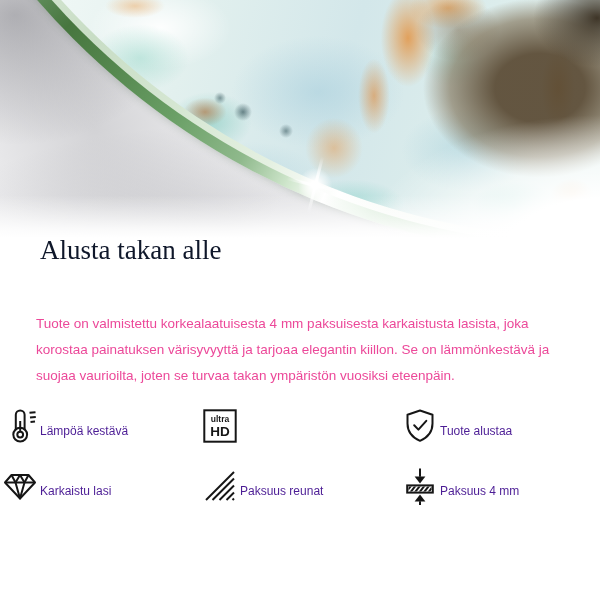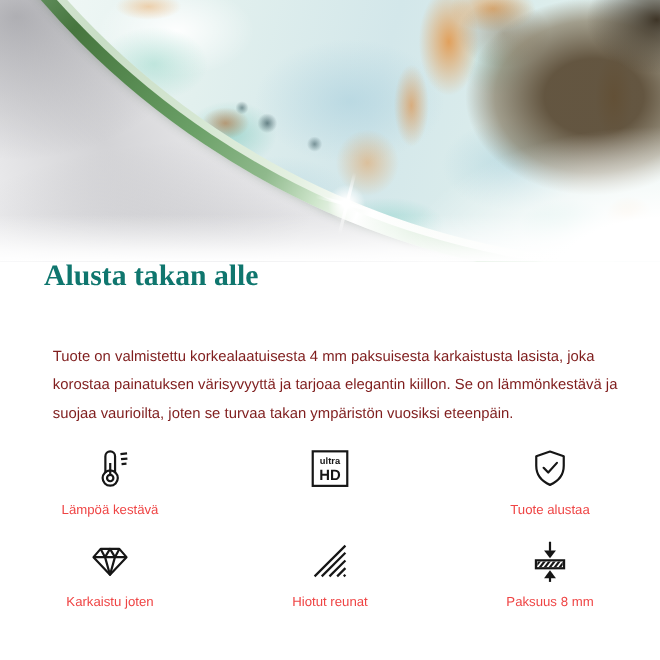--- a/index.html
+++ b/index.html
@@ -60,32 +60,32 @@
   .sparkle{position:absolute;left:293px;top:163px;width:44px;height:44px;pointer-events:none;
     background:radial-gradient(circle at 50% 50%, rgba(255,255,255,1) 0 12%, rgba(255,255,255,0) 55%);}
   .sparkle::before{content:"";position:absolute;left:20.5px;top:-7px;width:3px;height:58px;
     background:linear-gradient(to bottom, rgba(255,255,255,0), #fff 42% 58%, rgba(255,255,255,0));
     transform:rotate(14deg);}
   .sparkle::after{content:"";position:absolute;left:-7px;top:20.5px;width:58px;height:3px;
     background:linear-gradient(to right, rgba(255,255,255,0), #fff 42% 58%, rgba(255,255,255,0));
     transform:rotate(14deg);}
 
   
-  .heading{position:absolute;left:40px;top:233px;margin:0;font-weight:700;
-    font-family:"Liberation Serif","DejaVu Serif",serif;font-size:27px;line-height:34px;color:#0f766e;}
+  .heading{position:absolute;left:40px;top:233px;margin:0;font-weight:400;
+    font-family:"Liberation Serif","DejaVu Serif",serif;font-size:27px;line-height:34px;color:#0f172a;}
   .heading span{display:block;}
-  .intro{position:absolute;left:48px;top:311px;width:524px;margin:0;
-    font-size:13.5px;line-height:26px;color:#7f1d1d;}
+  .intro{position:absolute;left:36px;top:311px;width:524px;margin:0;
+    font-size:13.5px;line-height:26px;color:#ec4899;}
 
   
   .features{position:absolute;left:0;top:406px;width:600px;display:grid;
     grid-template-columns:1fr 1fr 1fr;row-gap:20px;}
-  .feature{display:flex;flex-direction:column;align-items:center;}
+  .feature{display:flex;flex-direction:row;align-items:center;}
   .ficon{height:40px;display:flex;align-items:center;justify-content:center;}
-  .flabel{margin-top:10px;font-size:12px;line-height:14px;color:#ef4444;text-align:center;}
+  .flabel{margin-top:10px;font-size:12px;line-height:14px;color:#4c1d95;text-align:center;}
   .ic{stroke:#161616;fill:none;stroke-width:2;}
   .uhd-small{font-family:"Liberation Sans",sans-serif;font-size:8.5px;font-weight:700;fill:#161616;}
   .uhd-big{font-family:"Liberation Sans",sans-serif;font-size:13.5px;font-weight:800;fill:#161616;}
 </style>
 </head>
 <body>
 
 <div class="page">
 
   <div class="hero">
@@ -143,34 +143,34 @@
 
     <div class="feature">
       <span class="ficon">
         <svg width="40" height="38" viewBox="0 0 40 38">
           <path class="ic" d="M11.5 8 H28.5 L35 15.5 L20 31.5 L5 15.5 Z" stroke-width="1.9" stroke-linejoin="round"></path>
           <line class="ic" x1="5" y1="15.5" x2="35" y2="15.5" stroke-width="1.7"></line>
           <path class="ic" d="M11.5 8 L15.5 15.5 L20 31.5 L24.5 15.5 L28.5 8" stroke-width="1.7" stroke-linejoin="round"></path>
           <path class="ic" d="M15.5 15.5 L20 8 L24.5 15.5" stroke-width="1.7" stroke-linejoin="round"></path>
         </svg>
       </span>
-      <span class="flabel">Karkaistu joten</span>
+      <span class="flabel">Karkaistu lasi</span>
     </div>
 
     <div class="feature">
       <span class="ficon">
         <svg width="40" height="40" viewBox="0 0 40 40">
           <line class="ic" x1="6" y1="34" x2="34" y2="6" stroke-width="2.6"></line>
           <line class="ic" x1="12.5" y1="34" x2="34" y2="12.5" stroke-width="3"></line>
           <line class="ic" x1="19.5" y1="34" x2="34" y2="19.5" stroke-width="3"></line>
           <line class="ic" x1="26.5" y1="34" x2="34" y2="26.5" stroke-width="3"></line>
           <line class="ic" x1="32.5" y1="34" x2="34" y2="32.5" stroke-width="3"></line>
         </svg>
       </span>
-      <span class="flabel">Hiotut reunat</span>
+      <span class="flabel">Paksuus reunat</span>
     </div>
 
     <div class="feature">
       <span class="ficon">
         <svg width="40" height="40" viewBox="0 0 40 40">
           <line class="ic" x1="20" y1="2.5" x2="20" y2="10.8" stroke-width="2.6"></line>
           <path d="M14.6 10.4 h10.8 L20 17.6 Z" fill="#161616"></path>
           <rect class="ic" x="7.2" y="19.4" width="25.6" height="7.2" stroke-width="2"></rect>
           <clipPath id="barclip">
               <rect x="8.4" y="20.4" width="23.2" height="5.2"></rect>
@@ -180,17 +180,17 @@
             <line x1="9.5" y1="27.5" x2="16.5" y2="18.5"></line>
             <line x1="14" y1="27.5" x2="21" y2="18.5"></line>
             <line x1="18.5" y1="27.5" x2="25.5" y2="18.5"></line>
             <line x1="23" y1="27.5" x2="30" y2="18.5"></line>
             <line x1="27.5" y1="27.5" x2="34.5" y2="18.5"></line>
           </g>
           <path d="M14.6 35.6 h10.8 L20 28.4 Z" fill="#161616"></path>
           <line class="ic" x1="20" y1="35.2" x2="20" y2="39" stroke-width="2.6"></line>
         </svg>
       </span>
-      <span class="flabel">Paksuus 8 mm</span>
+      <span class="flabel">Paksuus 4 mm</span>
     </div>
 
   </div>
 </div>
 
 </body></html>

